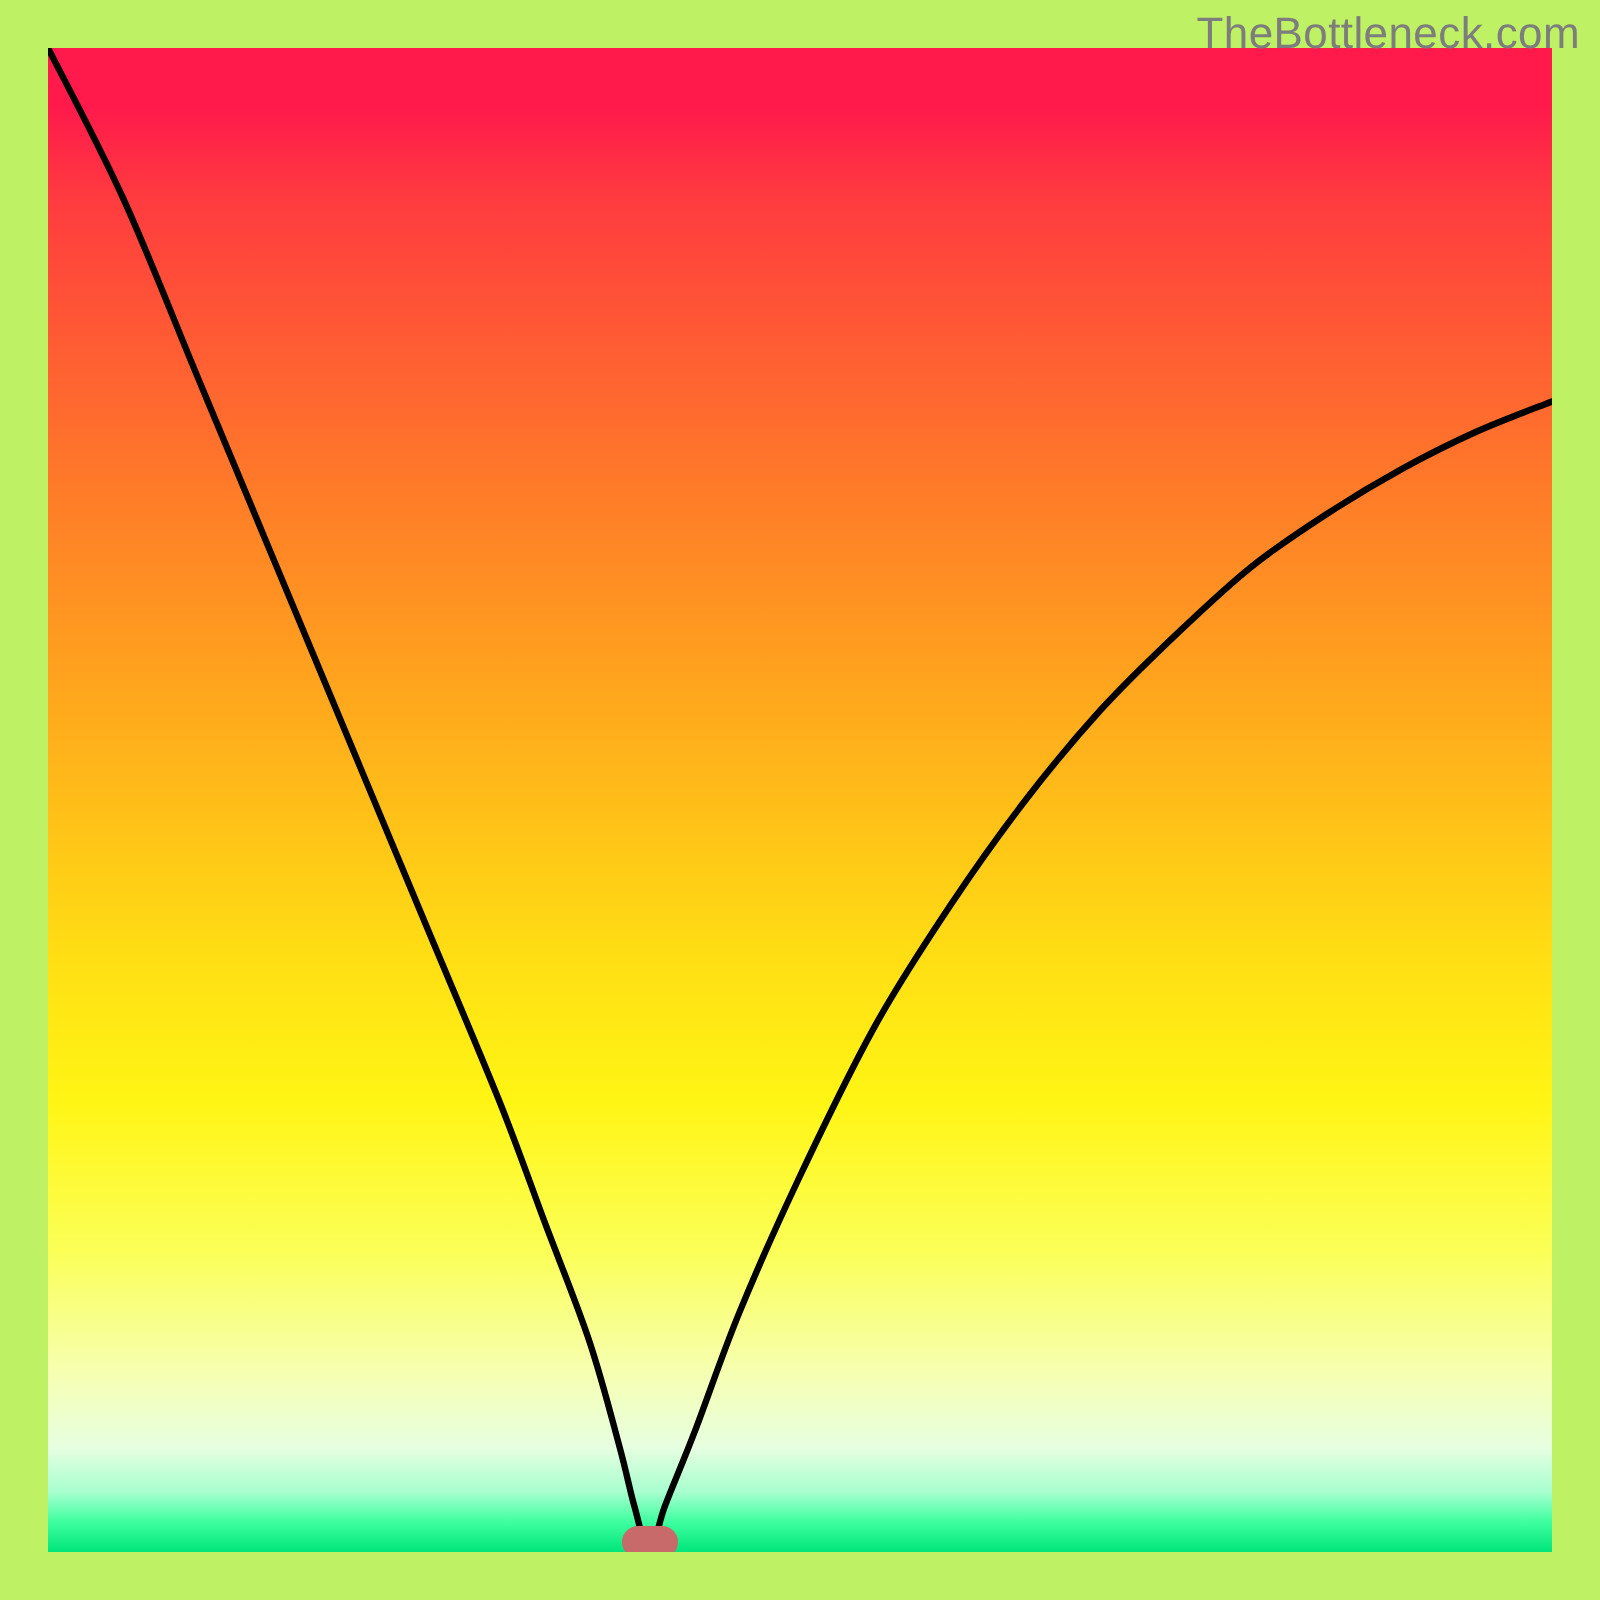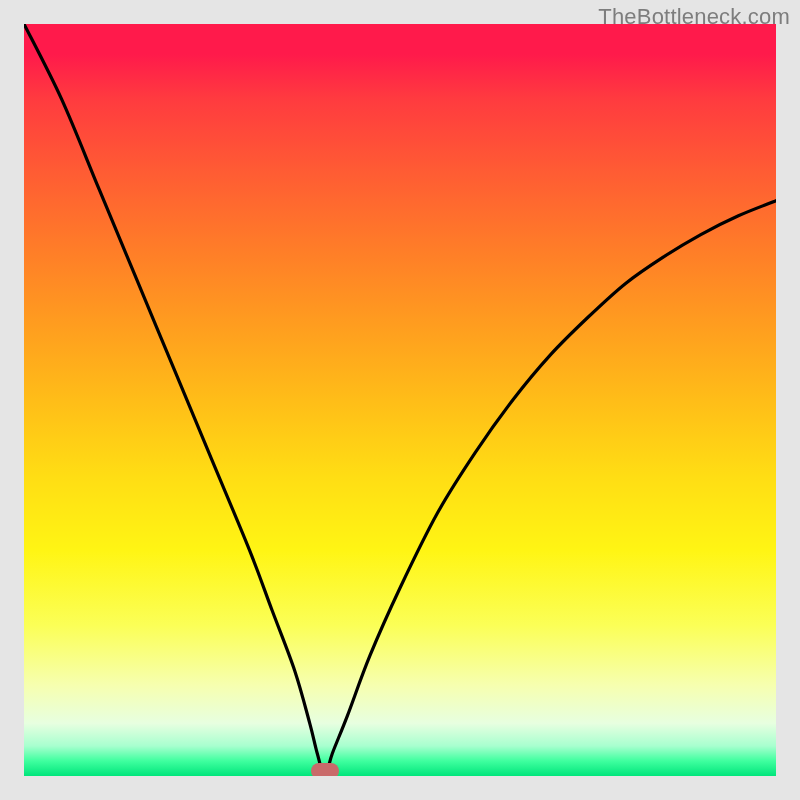--- a/index.html
+++ b/index.html
@@ -2,21 +2,21 @@
 <html><head>
 <meta charset="utf-8">
 <style>
   * { margin: 0; padding: 0; box-sizing: border-box; }
   html, body { width: 800px; height: 800px; overflow: hidden; }
   body { background: #000; font-family: Arial, Helvetica, sans-serif; }
 
   .frame {
     position: absolute;
     inset: 0;
-    background: #e5e5e5;
+    background: #bef264;
   }
 
   .plot-area {
     position: absolute;
     left: 24px;
     top: 24px;
     width: 752px;
     height: 752px;
     overflow: hidden;
   }

